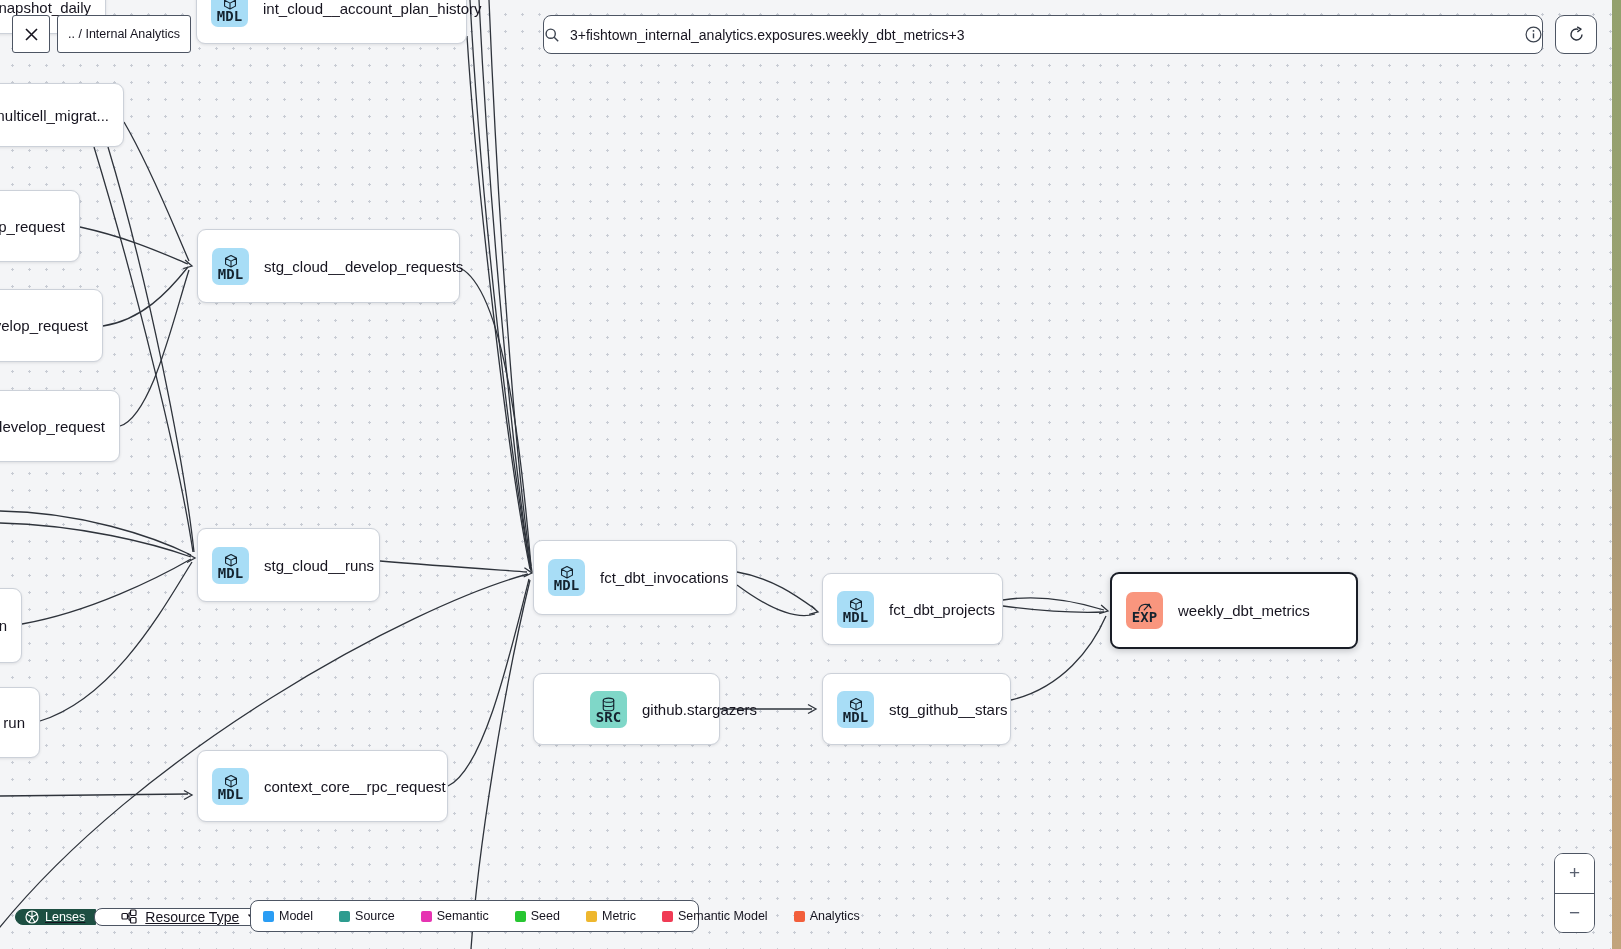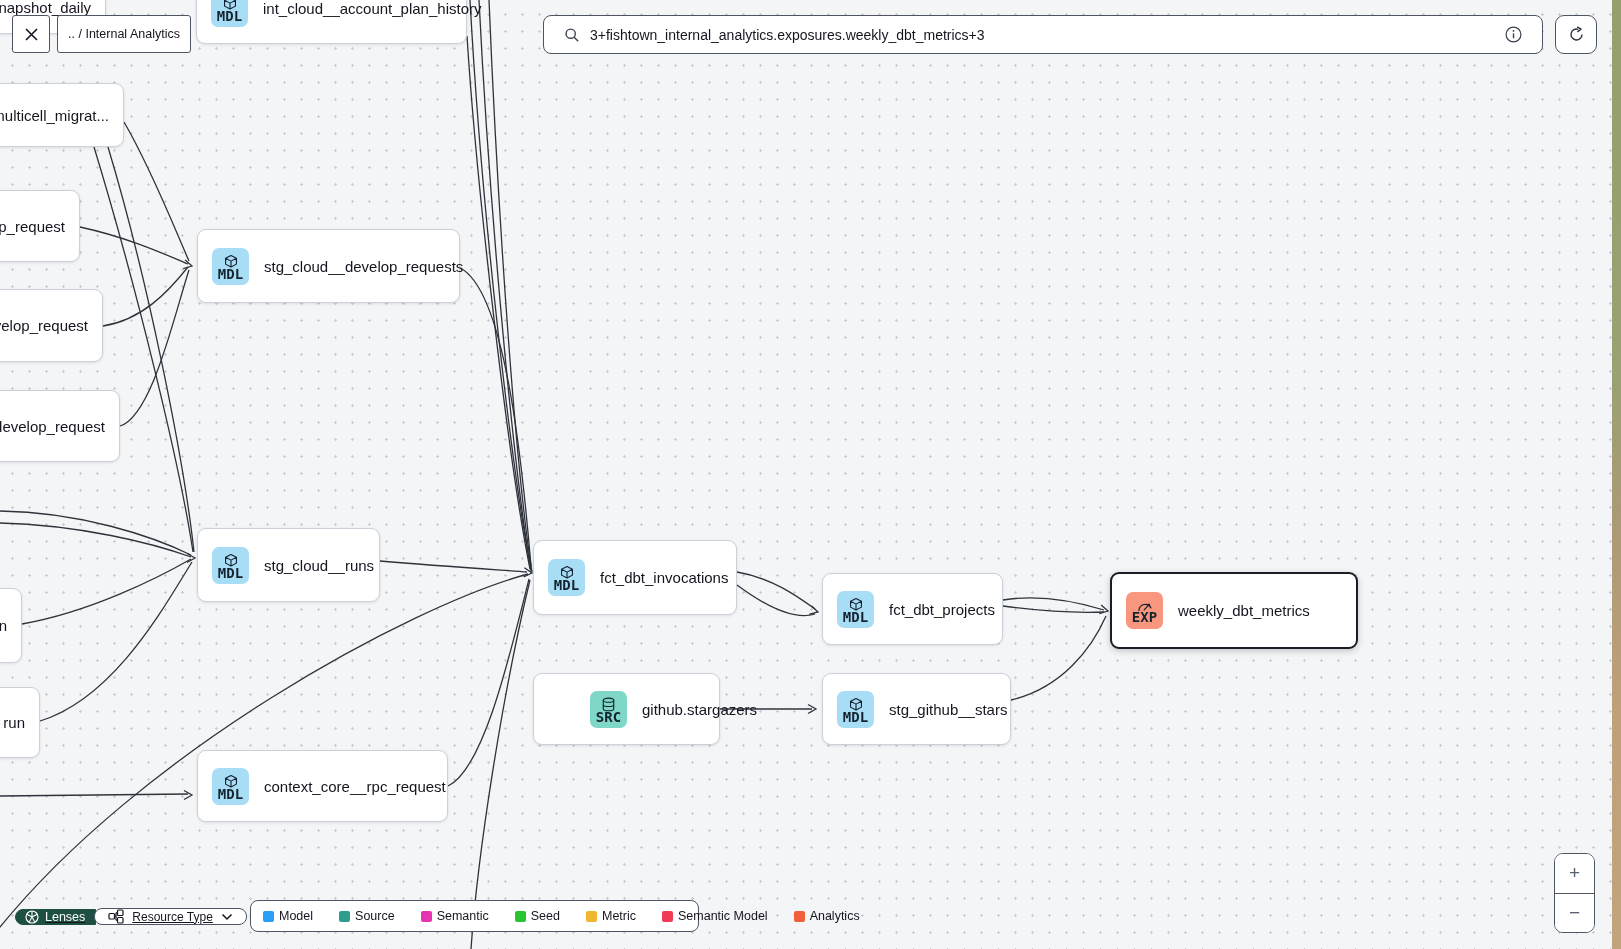--- a/index.html
+++ b/index.html
@@ -42,21 +42,21 @@
   
   .ctrl{
     position:absolute;background:#fff;border:1px solid #4d5563;border-radius:3px;
     display:flex;align-items:center;justify-content:center;box-sizing:border-box;
     color:#3c434f;
   }
   .close-btn{left:12px;top:15px;width:38px;height:38px;cursor:pointer;}
   .breadcrumb{left:57px;top:15px;width:134px;height:38px;font-size:12.5px;color:#16141f;cursor:pointer;}
   .searchbar{
     left:543px;top:15px;width:1000px;height:39px;justify-content:flex-start;
-    padding:0 20px;gap:10px;border-radius:8px;cursor:text;
+    padding:0 0;gap:10px;border-radius:8px;cursor:text;
   }
   .searchbar .q{font-size:14px;color:#16141f;border:none;outline:none;background:transparent;
     flex:1;font-family:"Liberation Sans",sans-serif;padding:0;}
   .refresh-btn{left:1555px;top:15px;width:42px;height:39px;border-radius:9px;cursor:pointer;}
 
   .zoomctrl{
     position:absolute;left:1554px;top:853px;width:41px;height:80px;border:1px solid #4d5563;
     border-radius:9px;background:#fff;display:flex;flex-direction:column;overflow:hidden;box-sizing:border-box;
   }
   .zoomctrl button{
@@ -66,21 +66,21 @@
   .zoomctrl .divider{height:1px;background:#4d5563;}
 
   
   .lenses-group{position:absolute;left:15px;top:901px;height:31px;display:flex;align-items:center;text-decoration:underline;}
   .lenses-btn{
     background:#1d4f42;color:#fff;border:1px solid #1d4f42;border-radius:8px 0 0 8px;
     display:flex;align-items:center;gap:6px;padding:0 10px 0 9px;font-size:12.5px;cursor:pointer;
   }
   .restype-btn{
     background:#fff;border:1px solid #4d5563;border-radius:8px;margin-left:-2px;
-    display:flex;align-items:center;gap:8px;padding:0 13px;font-size:12px;color:#16141f;cursor:pointer;
+    display:flex;align-items:center;gap:8px;padding:0 26px;font-size:14px;color:#16141f;cursor:pointer;
   }
   .legend{
     position:absolute;left:250px;top:900px;width:449px;height:32px;background:#fff;
     border:1px solid #4d5563;border-radius:8px;display:flex;align-items:center;
     gap:26px;padding:0 12px;box-sizing:border-box;
   }
   .legend .item{display:flex;align-items:center;gap:5px;font-size:12.5px;color:#16141f;white-space:nowrap;}
   .legend .sw{width:11px;height:11px;border-radius:2px;flex:0 0 auto;}
 </style>
 </head>

